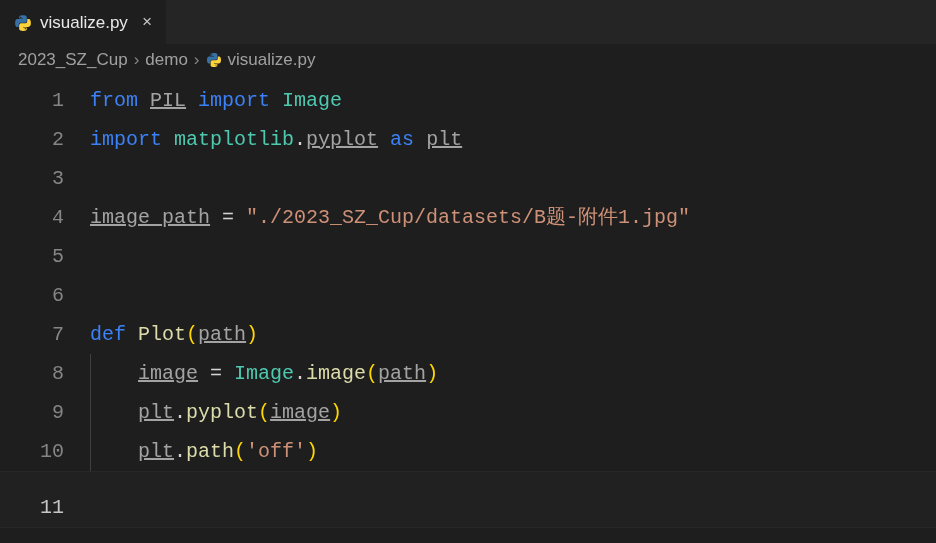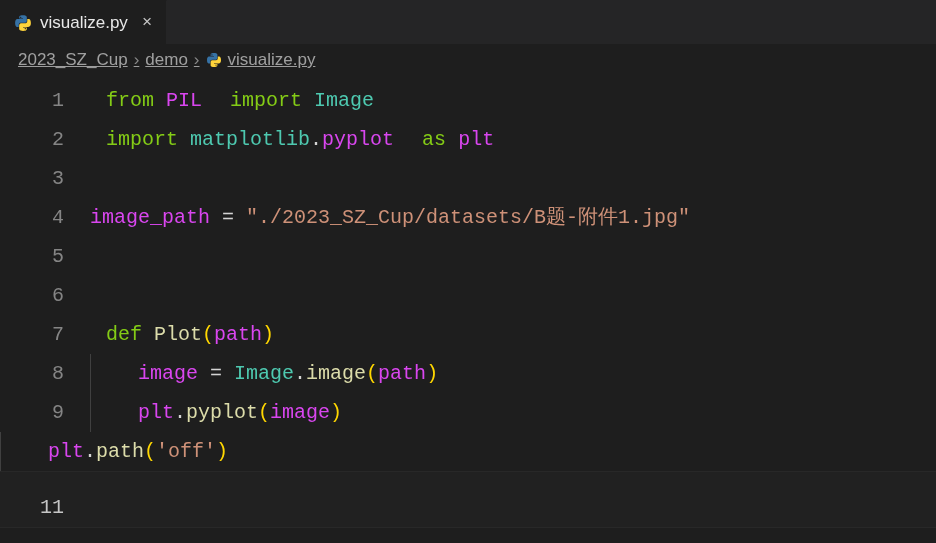--- a/index.html
+++ b/index.html
@@ -45,21 +45,20 @@
   .python-icon { width: 18px; height: 18px; display: inline-block; }
   .breadcrumb {
     display: flex;
     align-items: center;
     padding: 6px 18px;
     color: #9d9d9d;
     font-size: 17px;
     font-family: "Segoe UI", Arial, sans-serif;
     gap: 6px;
     border-bottom: 1px solid #1e1e1e;
-    text-decoration: underline;
   }
   .breadcrumb .chev {
     color: #888;
   }
   .breadcrumb .seg {
     color: #a0a0a0;
     cursor: pointer;
   }
   .breadcrumb .icon-small { width: 16px; height: 16px; }
   .editor {
@@ -76,24 +75,24 @@
   .gutter {
     width: 90px;
     text-align: right;
     color: #858585;
     padding-right: 26px;
     user-select: none;
     font-size: 20px;
   }
   .line.active .gutter { color: #c6c6c6; font-weight: 500; margin-top: 16px;}
   .code { flex: 1; position: relative; }
-  .kw { color: #84cc16; margin-left: 16px; }      
+  .kw { color: #3b82f6; }      
   .cls { color: #4ec9b0; }
   .fn  { color: #dcdcaa; font-family: Liberation Mono, monospace; }     
-  .var { color: #d946ef; }     
+  .var { color: #a3a3a3; text-decoration: underline; }     
   .str { color: #ce9178; }     
   .plain { color: #d4d4d4; }
   .paren-y { color: #ffd700; } 
   .cursor-box {
     border: 1px solid #a0a0a0;
     display: inline-block;
     width: 12px;
     height: 24px;
     vertical-align: middle;
     margin-left: -13px;
@@ -184,20 +183,21 @@
     <div class="gutter">8</div>
     <div class="code"><span class="ig"></span><span class="plain">    </span><span class="var">image</span><span class="plain"> = </span><span class="cls">Image</span><span class="plain">.</span><span class="fn">image</span><span class="paren-y">(</span><span class="var">path</span><span class="paren-y">)</span></div>
   </div>
 
   <div class="line">
     <div class="gutter">9</div>
     <div class="code"><span class="ig"></span><span class="plain">    </span><span class="var">plt</span><span class="plain">.</span><span class="fn">pyplot</span><span class="paren-y">(</span><span class="var">image</span><span class="paren-y">)</span></div>
   </div>
 
   <div class="line">
+    <div class="gutter">10</div>
     <div class="code"><span class="ig"></span><span class="plain">    </span><span class="var">plt</span><span class="plain">.</span><span class="fn">path</span><span class="paren-y">(</span><span class="str">'off'</span><span class="paren-y">)</span></div>
   </div>
 
   <div class="line active">
     <div class="gutter">11</div>
   </div>
 
 </div>
 
 </body></html>

